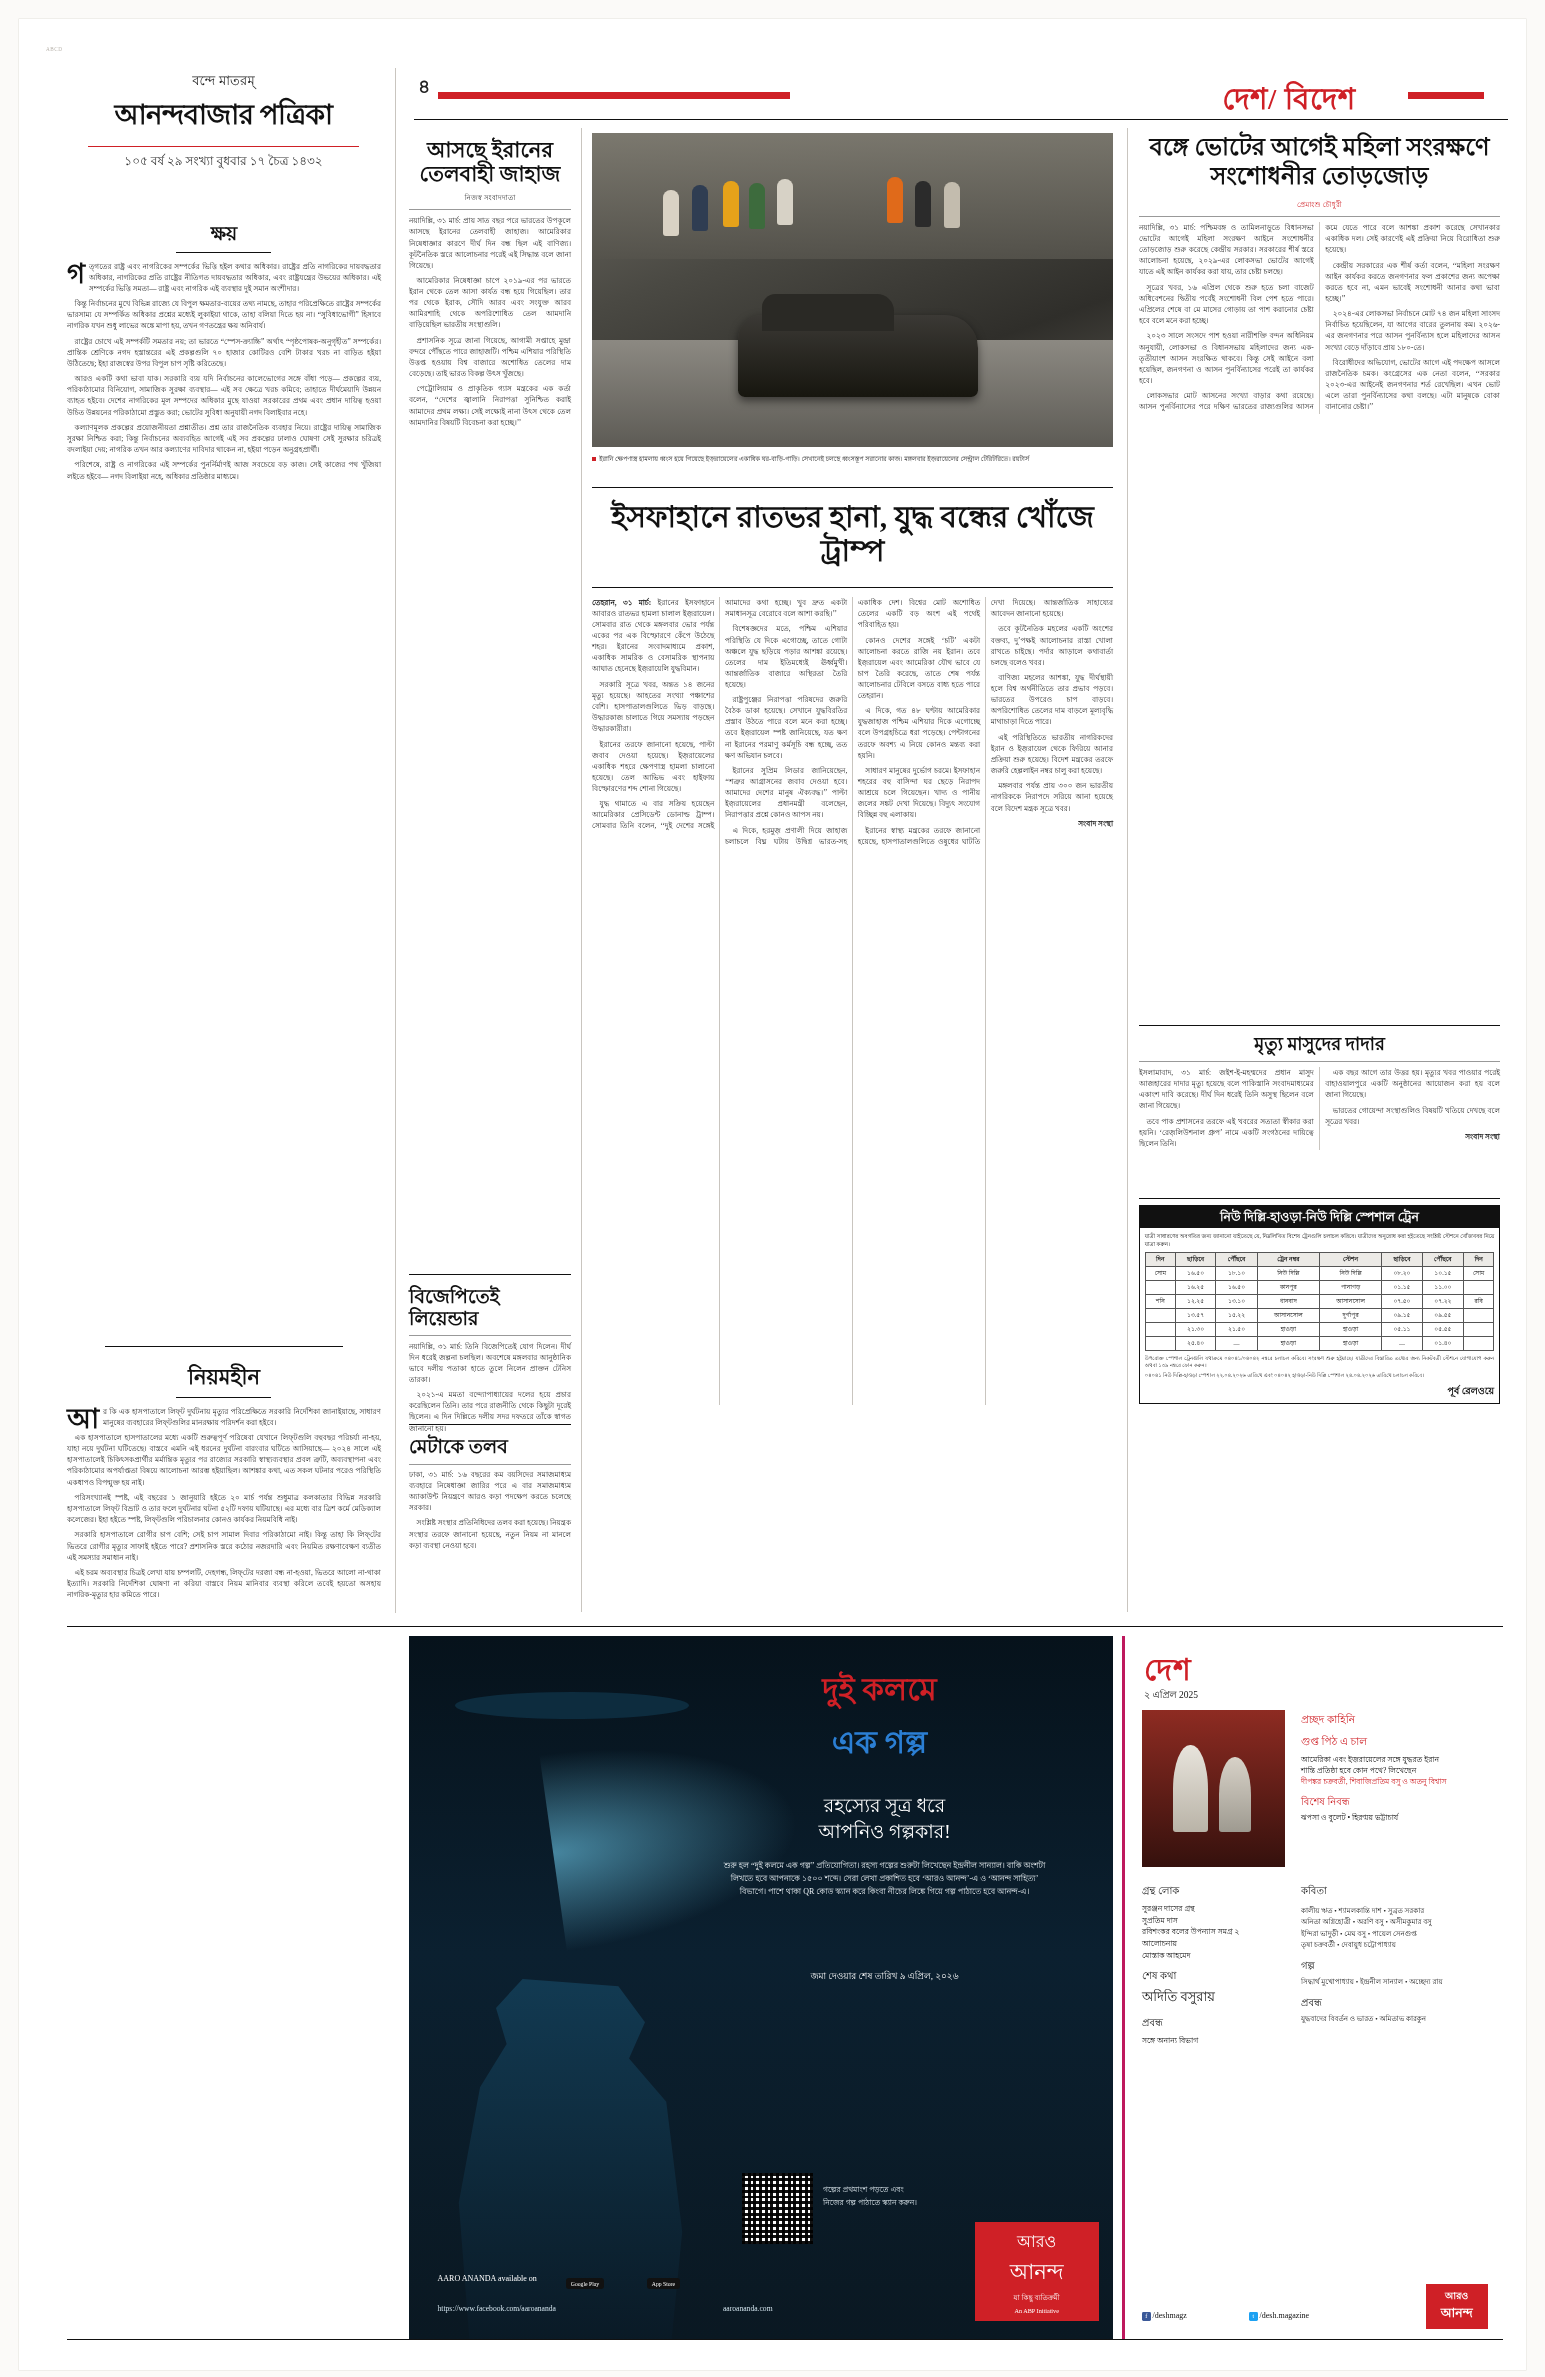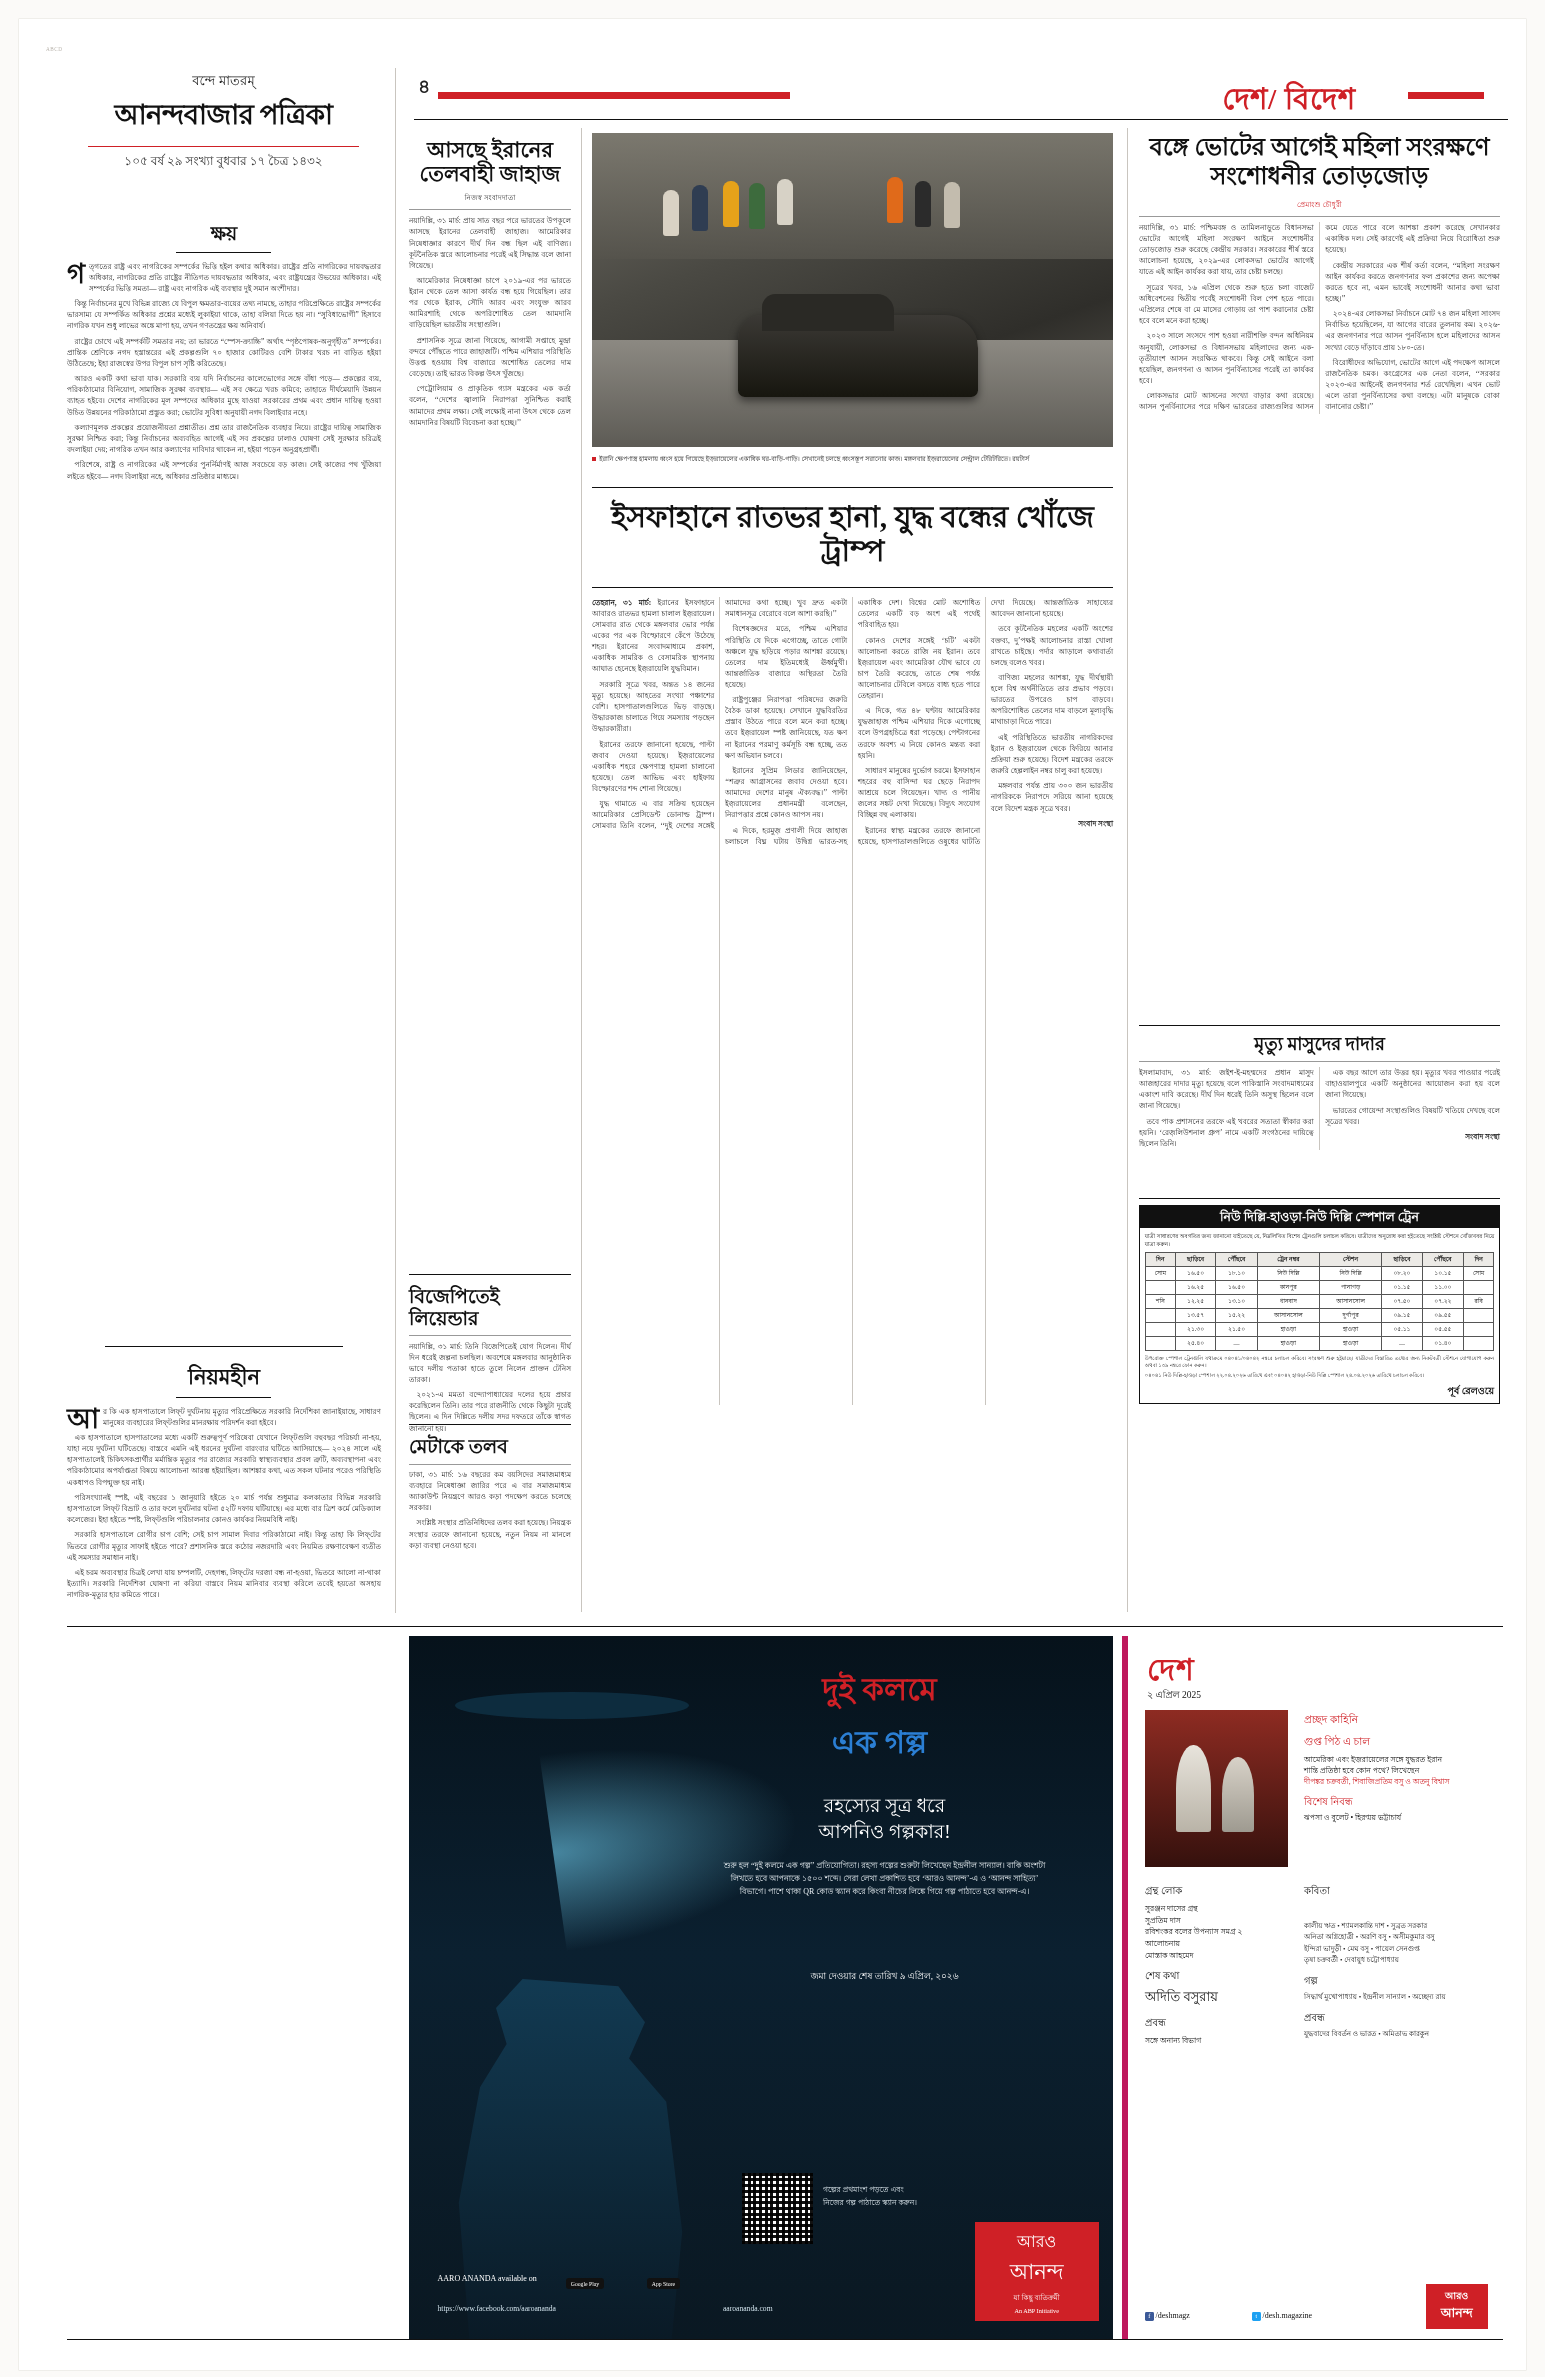--- a/index.html
+++ b/index.html
@@ -420,21 +420,21 @@
     <div style="position:absolute; left:314px; bottom:27px; font-size:7.6px; color:#cfe0ea;">aaroananda.com</div>
 
     <div class="redbox" style="position:absolute; right:14.3px; bottom:19px; width:124px; padding:6.7px 0;">
       <div style="font-size:16px;">আরও</div>
       <div style="font-size:21px;">আনন্দ</div>
       <div style="font-size:7.1px; margin-top:1.9px;">যা কিছু ব্যতিক্রমী</div>
       <div style="font-size:6.2px; margin-top:2.9px;">An ABP Initiative</div>
     </div>
   </div>
 
-  <div class="ad ad-desh" style="left:1103px; top:1617px; width:380px; height:704px; border-left:6px solid #be185d;">
+  <div class="ad ad-desh" style="left:1103px; top:1617px; width:380px; height:704px; border-left:3px solid #be185d;">
     <div class="deshlogo" style="position:absolute; left:19px; top:9.5px;">দেশ</div>
     <div style="position:absolute; left:19px; top:52px; font-size:9.5px;">২ এপ্রিল 2025</div>
 
     <div class="coverimg" style="position:absolute; left:17px; top:74px; width:143px; height:157px;">
       <div class="missile"></div>
       <div style="position:absolute; left:54%; top:30%; width:22%; height:48%; background:linear-gradient(180deg,#d8d2c8,#9e9a90); border-radius:50% 50% 2.9px 2.9px;"></div>
     </div>
 
     <div style="position:absolute; left:176px; top:76px; width:190px;">
       <div style="font-size:10.5px; color:#cf2026; margin-bottom:4.8px;">প্রচ্ছদ কাহিনি</div>
@@ -453,21 +453,21 @@
       <div style="font-size:7.6px; line-height:1.55;">রবিশংকর বলের উপন্যাস সমগ্র ২</div>
       <div style="font-size:7.6px; line-height:1.55;">আলোচনায়</div>
       <div style="font-size:7.6px; line-height:1.55;">মোস্তাক আহমেদ</div>
       <div style="font-size:10px; margin:6.7px 0 1.9px 0;">শেষ কথা</div>
       <div style="font-size:13px;">অদিতি বসুরায়</div>
       <div style="font-size:10px; margin:6.7px 0 1.9px 0;">প্রবন্ধ</div>
       <div style="font-size:7.6px;">সঙ্গে অনান্য বিভাগ</div>
     </div>
 
     <div style="position:absolute; left:176px; top:247px; width:190px;">
-      <div style="font-size:10px; margin-bottom:21px;">কবিতা</div>
+      <div style="font-size:10px; margin-bottom:6px;">কবিতা</div>
       <div style="font-size:7.1px; line-height:1.6;">কালীয় ঋত • শ্যামলকান্তি দাশ • সুব্রত সরকার</div>
       <div style="font-size:7.1px; line-height:1.6;">অনিতা অগ্নিহোত্রী • অরণি বসু • অসীমকুমার বসু</div>
       <div style="font-size:7.1px; line-height:1.6;">ইন্দিরা ভাদুড়ী • মেঘ বসু • পায়েল সেনগুপ্ত</div>
       <div style="font-size:7.1px; line-height:1.6;">তৃষা চক্রবর্তী • দেবায়ুধ চট্টোপাধ্যায়</div>
       <div style="font-size:10px; margin:6.7px 0 1.9px 0;">গল্প</div>
       <div style="font-size:7.1px; line-height:1.6;">সিদ্ধার্থ মুখোপাধ্যায় • ইন্দ্রনীল সান্যাল • অচ্ছেদ্য রায়</div>
       <div style="font-size:10px; margin:6.7px 0 1.9px 0;">প্রবন্ধ</div>
       <div style="font-size:7.1px; line-height:1.6;">যুদ্ধবাদের বিবর্তন ও ভারত • অমিতাভ কারকুন</div>
     </div>
 

